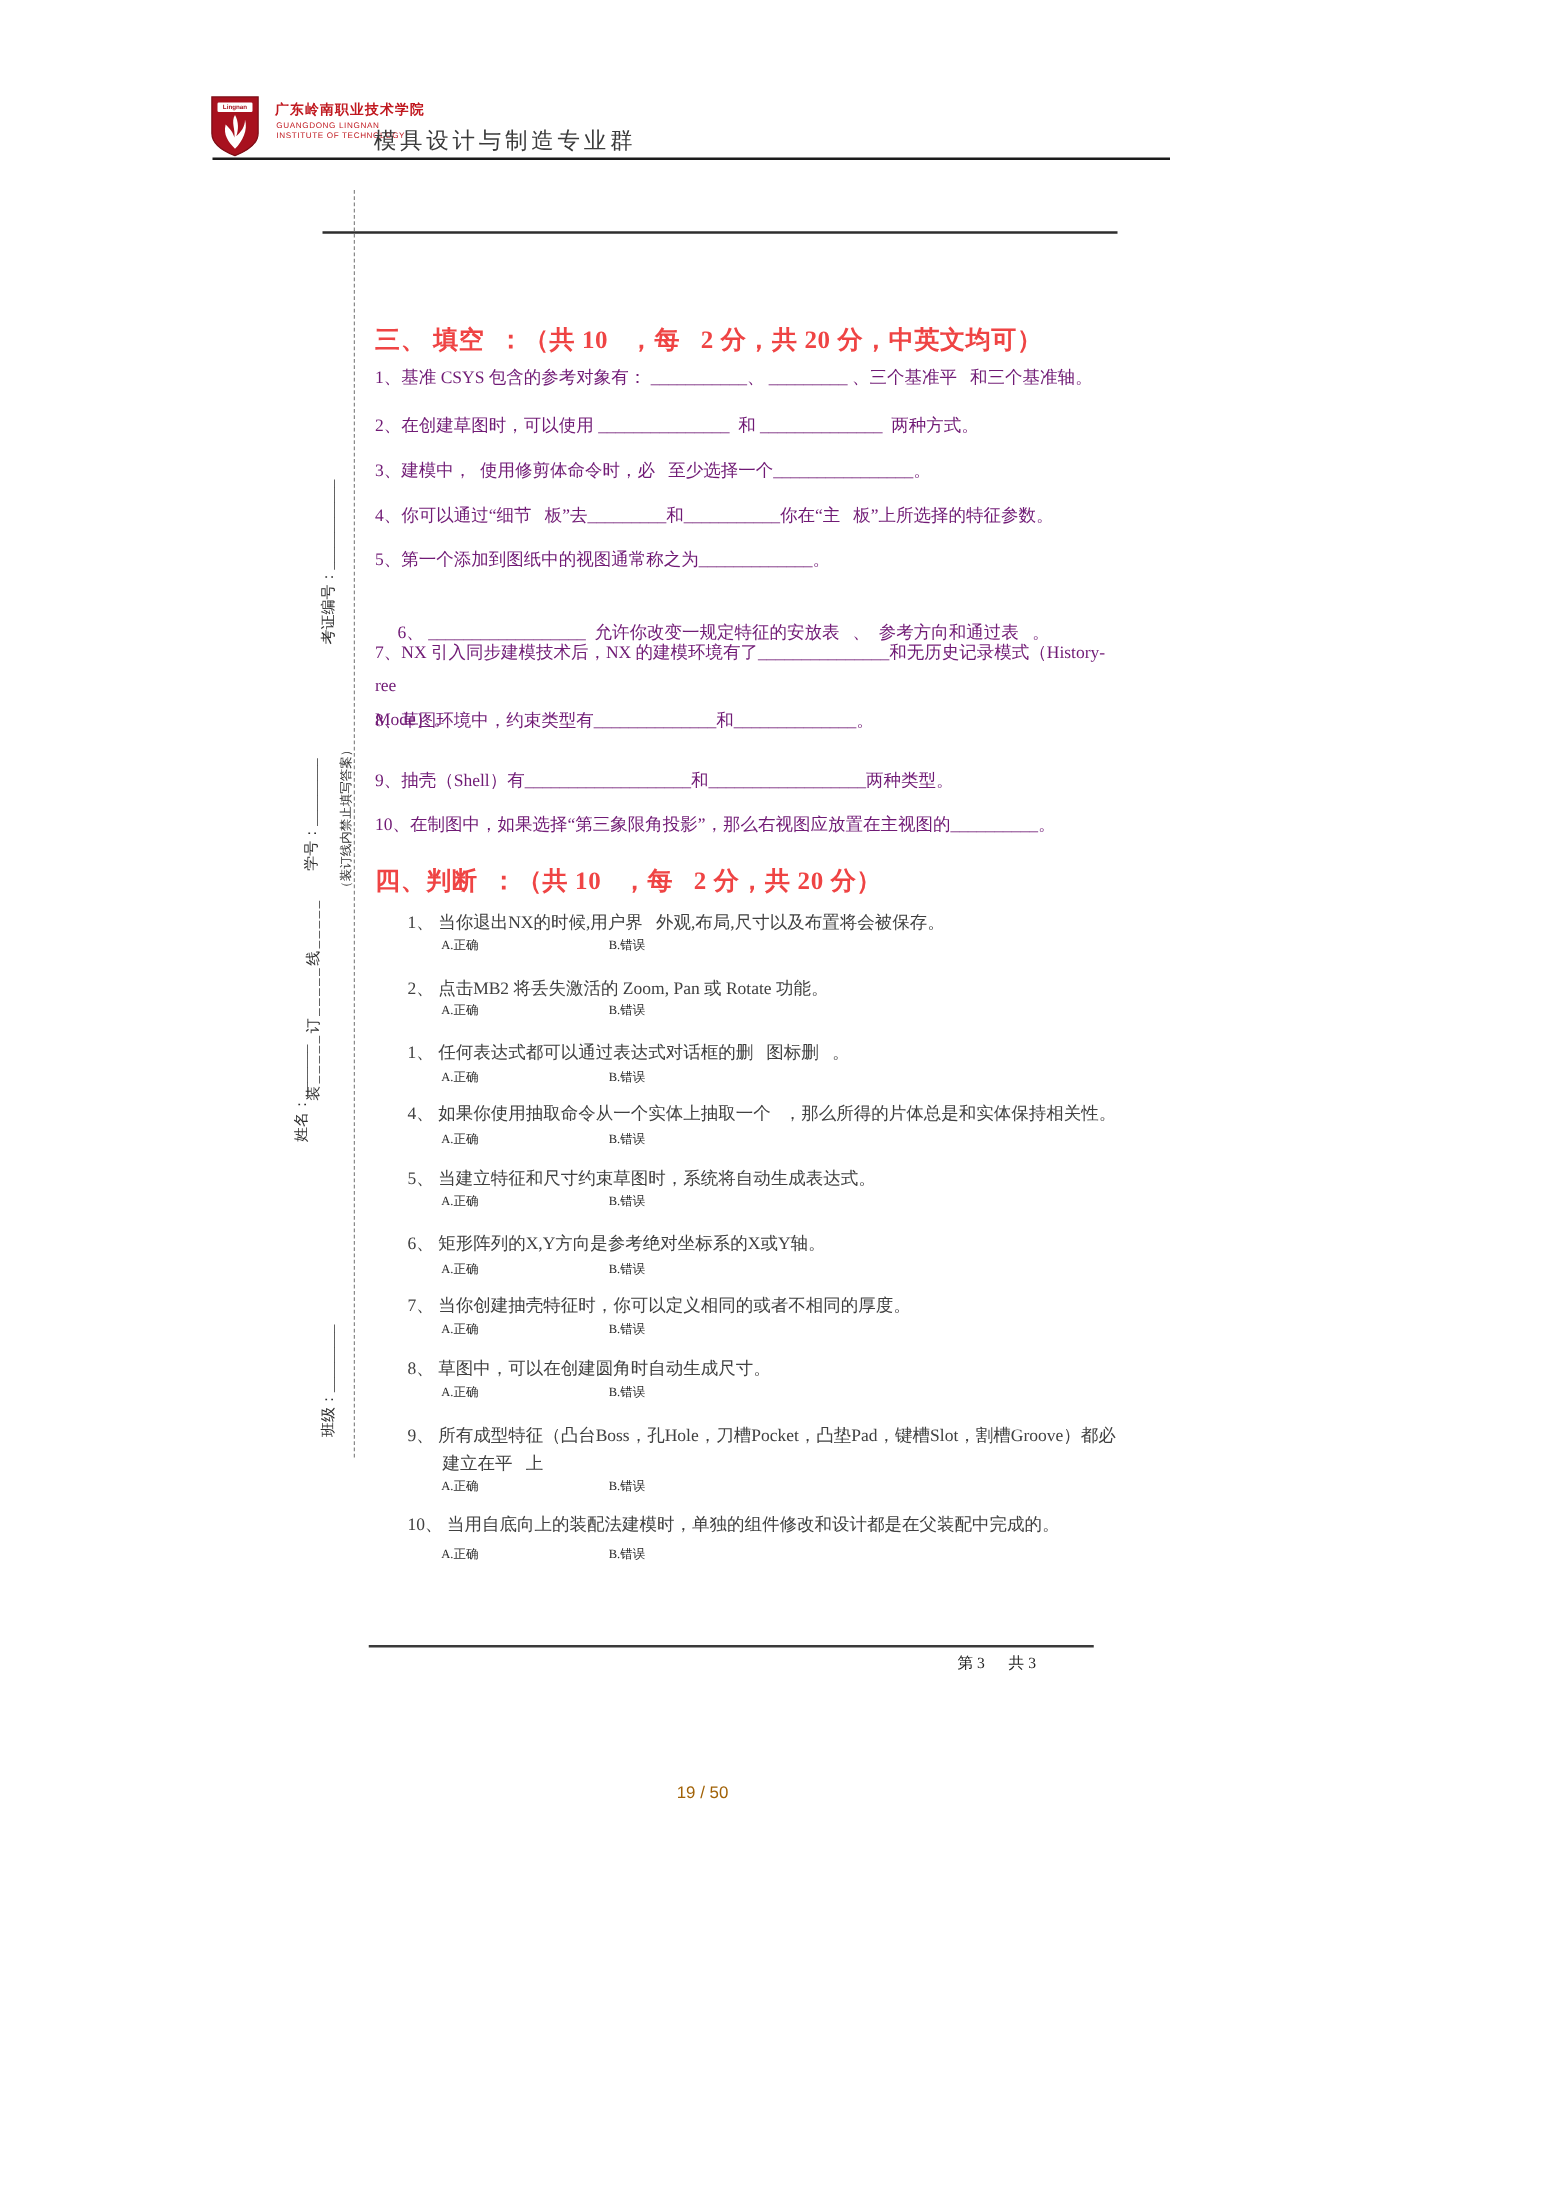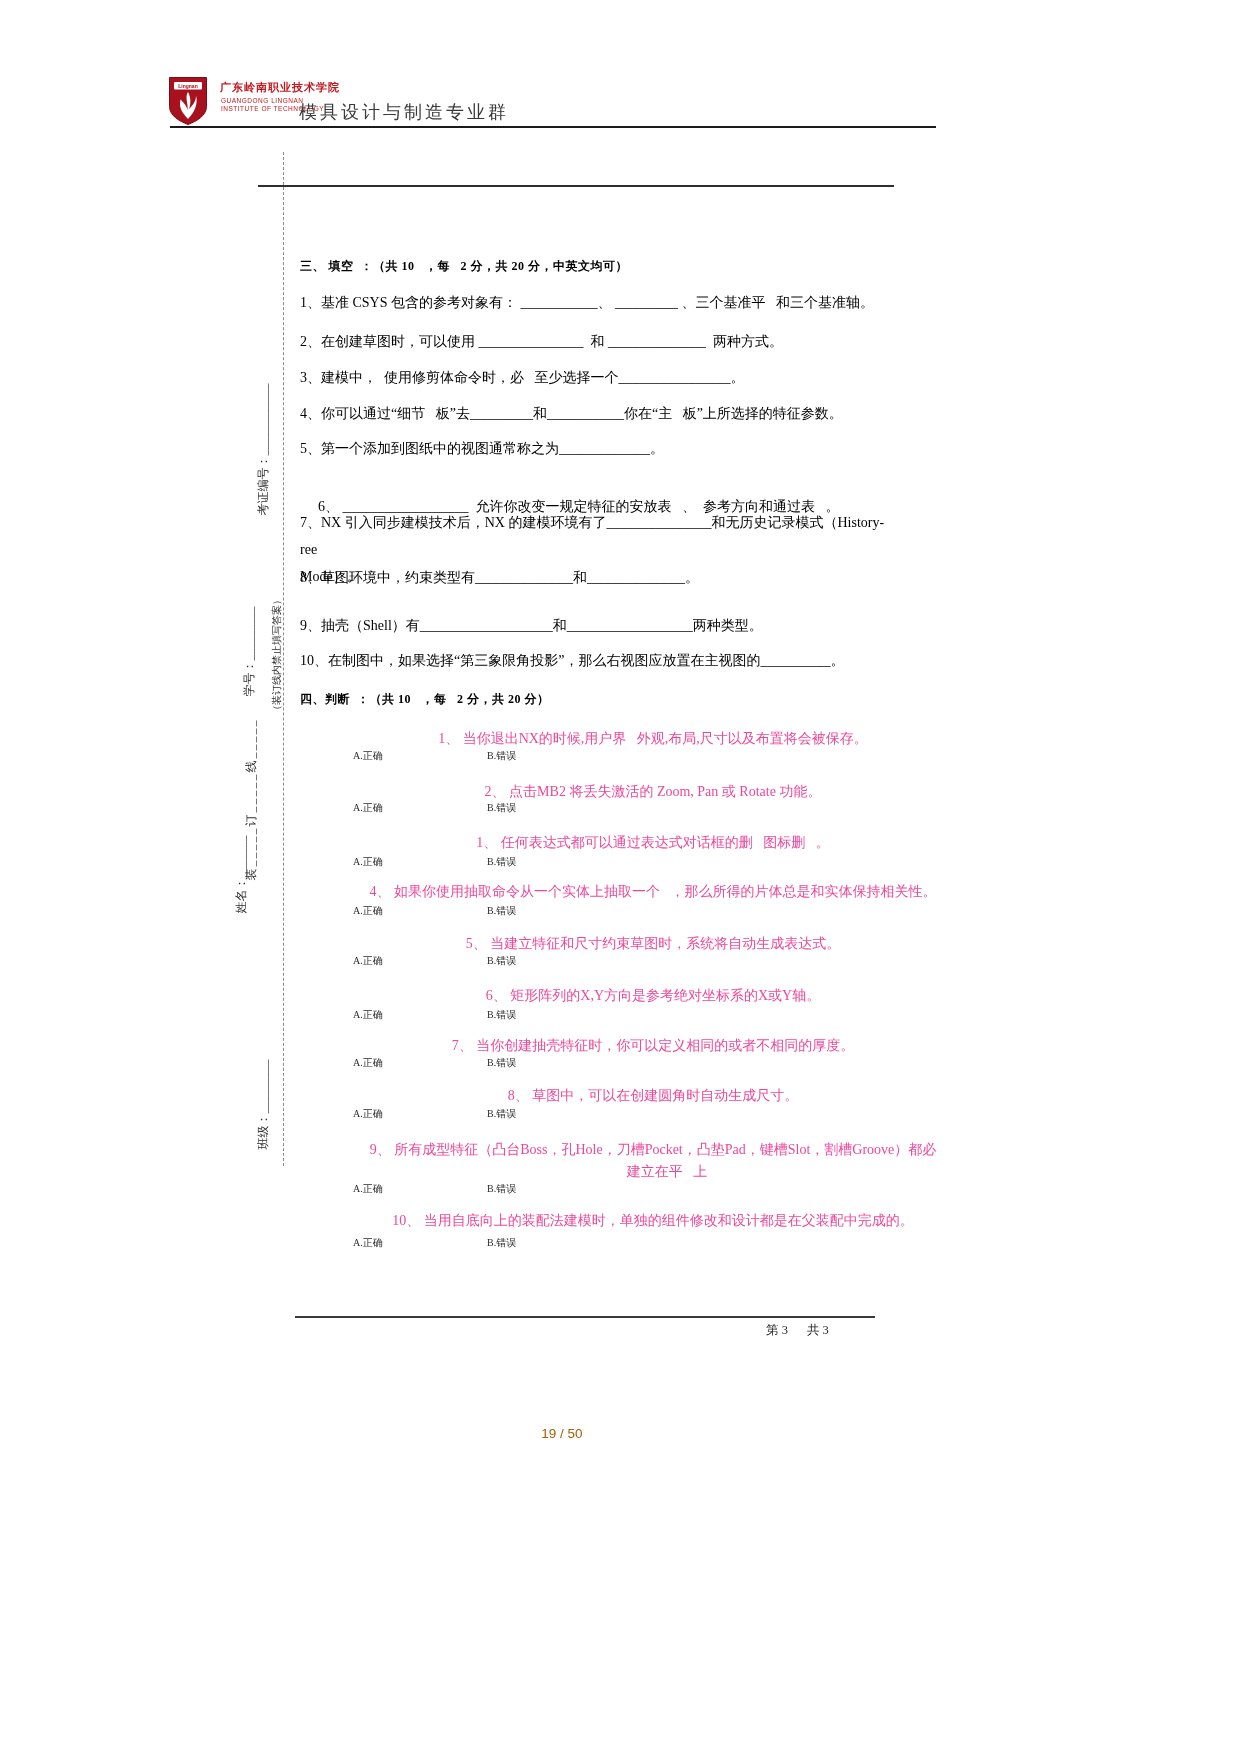--- a/index.html
+++ b/index.html
@@ -21,26 +21,26 @@
 
   
   .exam-top-rule { left:258px; top:185px; width:636px; height:2px; background:#2e2e2e; }
   .binding-dash  { left:283px; top:152px; height:1014px; width:0;
                    border-left:1.6px dashed #8a8a8a; }
 
   .vtext { position:absolute; transform:rotate(-90deg); transform-origin:center;
            white-space:nowrap; font-size:12px; color:#2e2e2e; text-align:center; }
 
   
-  .sec-title { left:300px; font-size:12px; font-weight:bold; color:#000000;
+  .sec-title { left:300px; font-size:20px; font-weight:bold; color:#ef4444;
                white-space:pre; letter-spacing:.5px; }
   .q3 { position:absolute; left:300px; width:600px; font-size:14px; line-height:27px;
-        white-space:pre-wrap; color:#000000; }
-  .q4 { position:absolute; left:343px; width:620px; font-size:14px; line-height:22px;
-        white-space:pre-wrap; color:#ec4899;text-align:center; }
+        white-space:pre-wrap; color:#701a75; }
+  .q4 { position:absolute; left:326px; width:620px; font-size:14px; line-height:22px;
+        white-space:pre-wrap; color:#404040; }
   .opts { position:absolute; left:353px; width:300px; font-size:10px; color:#2a2a2a; }
   .opts .opt-b { position:absolute; left:134px; top:0; }
 
   
   .footer-rule { left:295px; top:1316px; width:580px; height:2px; background:#3a3a3a; }
   .footer-page { left:766px; top:1322px; font-size:12.5px; color:#222; white-space:pre; }
   .footer-page span { margin-right:19px; }
   .doc-page { left:0; top:1426px; width:1124px; text-align:center;
               font-family:"Liberation Sans",sans-serif; font-size:13.5px; color:#a16207; }
 </style>

